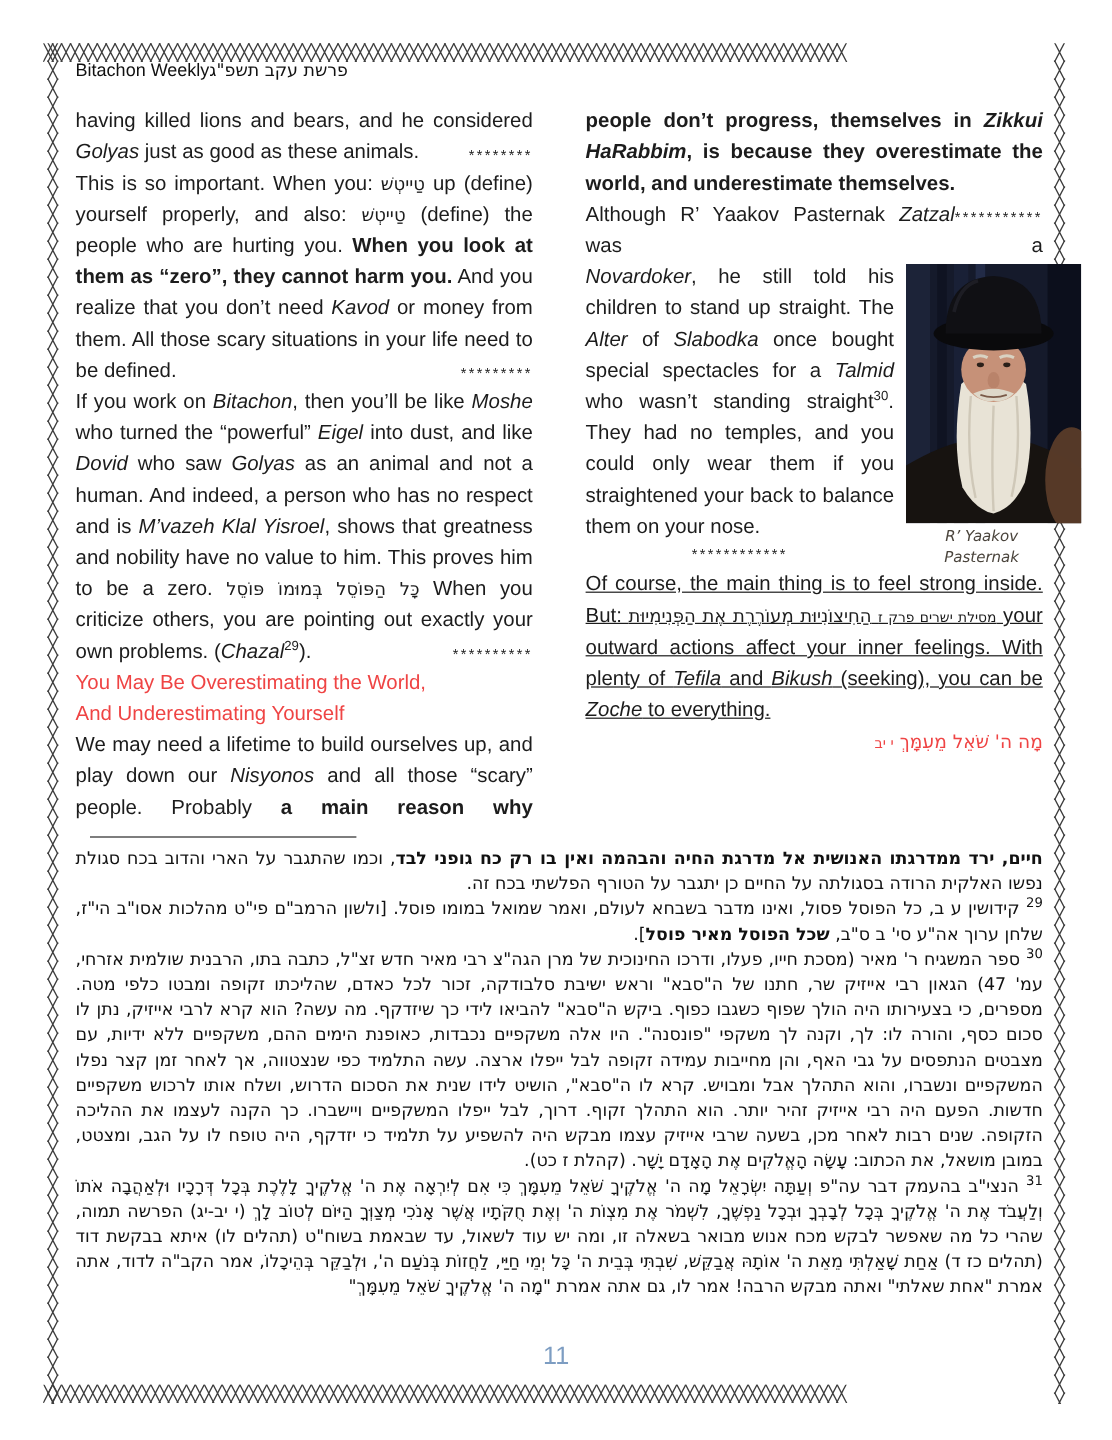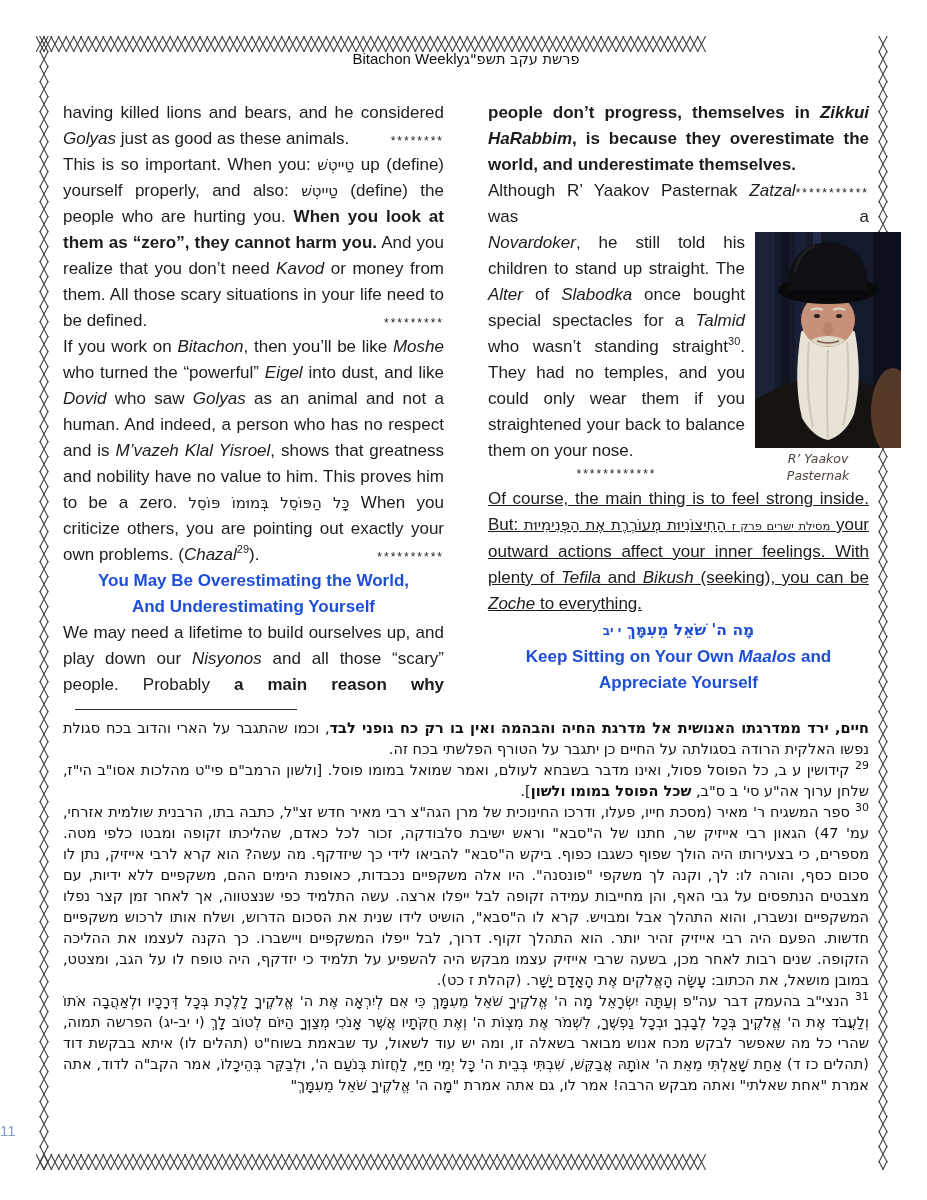--- a/index.html
+++ b/index.html
@@ -10,28 +10,28 @@
             font-family:"DejaVu Sans",sans-serif;font-size:14px;line-height:16px;letter-spacing:-1px;color:#3d3d3d;}
   .border-h.top{top:36px}
   .border-h.bottom{bottom:30px}
   .border-v{position:absolute;top:36px;bottom:30px;width:16px;overflow:hidden;
             writing-mode:vertical-rl;text-orientation:upright;
             font-family:"DejaVu Sans",sans-serif;font-size:14px;line-height:16px;letter-spacing:-1px;color:#3d3d3d;}
   .border-v.left{left:36px}
   .border-v.right{right:36px}
 
   .inner{position:absolute;left:63px;top:50px;width:806px;}
-  .pghead{display:flex;justify-content:center;font-size:15px;line-height:18px;margin-bottom:32px;color:#111;}
+  .pghead{display:flex;justify-content:flex-start;font-size:15px;line-height:18px;margin-bottom:20px;color:#111;}
   .parsha{font-family:"DejaVu Sans",sans-serif;font-size:14.5px;}
 
   .columns{display:flex;gap:44px;}
   .col{width:387px;}
   .para{text-align:justify;}
   .jlast{text-align-last:justify;}
-  .heading{font-weight:bold;text-align:center;color:#1d4ed8;}
+  .heading{font-weight:normal;color:#ef4444;}
   .hhe{font-family:"DejaVu Sans",sans-serif;font-size:15.5px;}
   .smallref{font-size:12px;}
   .clear{clear:both;text-decoration:underline;}
 
   .i{font-style:italic;}
   .b{font-weight:bold;}
   .bi{font-weight:bold;font-style:italic;}
   sup{font-size:11px;line-height:0;vertical-align:super;}
   .he{direction:rtl;unicode-bidi:isolate;font-family:"DejaVu Sans",sans-serif;font-size:15px;margin-top:16px;}
   .cite{direction:rtl;unicode-bidi:isolate;font-family:"DejaVu Sans",sans-serif;font-size:11.5px;}
@@ -41,21 +41,21 @@
   .photo{float:right;width:126px;margin:2px -12px 2px 10px;}
   .photo svg{display:block;width:146px;height:216px;}
   .cap{font-style:italic;font-size:12.5px;line-height:17px;color:#4a443c;text-align:center;
        font-family:"DejaVu Sans",sans-serif;margin-top:2px;}
 
   .fn-sep{width:222px;border-top:1.5px solid #2a2a2a;margin:11px 0 8px 12px;}
   .footnotes{direction:rtl;font-family:"DejaVu Sans",sans-serif;font-size:14.5px;line-height:21px;
              text-align:justify;color:#111;}
   .fn{margin:0;}
 
-  .pageno{position:absolute;left:0;right:0;bottom:60px;font-size:15px;line-height:18px;}
+  .pageno{position:absolute;left:0;right:0;bottom:60px;text-align:center;font-size:21px;line-height:18px;}
 </style>
 </head>
 <body>
 
 <div class="page">
 
   <div class="border-h top">╳╳╳╳╳╳╳╳╳╳╳╳╳╳╳╳╳╳╳╳╳╳╳╳╳╳╳╳╳╳╳╳╳╳╳╳╳╳╳╳╳╳╳╳╳╳╳╳╳╳╳╳╳╳╳╳╳╳╳╳╳╳╳╳╳╳╳╳╳╳╳╳╳╳╳╳╳╳╳╳╳╳╳╳╳╳╳╳╳╳</div>
   <div class="border-h bottom">╳╳╳╳╳╳╳╳╳╳╳╳╳╳╳╳╳╳╳╳╳╳╳╳╳╳╳╳╳╳╳╳╳╳╳╳╳╳╳╳╳╳╳╳╳╳╳╳╳╳╳╳╳╳╳╳╳╳╳╳╳╳╳╳╳╳╳╳╳╳╳╳╳╳╳╳╳╳╳╳╳╳╳╳╳╳╳╳╳╳</div>
   <div class="border-v left">╳╳╳╳╳╳╳╳╳╳╳╳╳╳╳╳╳╳╳╳╳╳╳╳╳╳╳╳╳╳╳╳╳╳╳╳╳╳╳╳╳╳╳╳╳╳╳╳╳╳╳╳╳╳╳╳╳╳╳╳╳╳╳╳╳╳╳╳╳╳╳╳╳╳╳╳╳╳╳╳╳╳╳╳╳╳╳╳╳╳╳╳╳╳╳╳╳╳╳╳╳╳╳╳╳╳╳╳╳╳</div>
   <div class="border-v right">╳╳╳╳╳╳╳╳╳╳╳╳╳╳╳╳╳╳╳╳╳╳╳╳╳╳╳╳╳╳╳╳╳╳╳╳╳╳╳╳╳╳╳╳╳╳╳╳╳╳╳╳╳╳╳╳╳╳╳╳╳╳╳╳╳╳╳╳╳╳╳╳╳╳╳╳╳╳╳╳╳╳╳╳╳╳╳╳╳╳╳╳╳╳╳╳╳╳╳╳╳╳╳╳╳╳╳╳╳╳</div>
@@ -104,30 +104,29 @@
               <path d="M40,40 Q45,18 60,14" stroke="#1d1d24" stroke-width="3" fill="none"></path>
               <ellipse cx="138" cy="180" rx="22" ry="44" fill="#5d3e2a" opacity="0.9"></ellipse>
             </svg>
             <figcaption class="cap">R’ Yaakov Pasternak</figcaption>
           </figure>
           <span><span class="i">Novardoker</span><span>, he still told his children to stand up straight. The </span><span class="i">Alter</span><span> of </span><span class="i">Slabodka</span><span> once bought special spectacles for a </span><span class="i">Talmid</span><span> who wasn’t standing straight</span><sup>30</sup><span>. They had no temples, and you could only wear them if you straightened your back to balance them on your nose.</span></span>
         </div>
         <div class="stars-line">************</div>
         <div class="para clear"><span>Of course, the main thing is to feel strong inside. But: </span><span class="he">הַחִיצוֹנִיוּת מְעוֹרֶרֶת אֶת הַפְּנִימִיוּת</span><span> </span><span class="cite">מסילת ישרים פרק ז</span><span> your outward actions affect your inner feelings. With plenty of </span><span class="i">Tefila</span><span> and </span><span class="i">Bikush</span><span> (seeking), you can be </span><span class="i">Zoche</span><span> to everything.</span></div>
         <div class="heading hhe" dir="rtl"><span>מָה ה' שֹׁאֵל מֵעִמָּךְ </span><span class="smallref">י יב</span></div>
-        <div class="heading"><span>Keep Sitting on Your Own </span><span class="i">Maalos</span><span> and</span><br><span>Appreciate Yourself</span></div>
       </div>
 
     </div>
 
     <div class="fn-sep"></div>
 
     <div class="footnotes">
       <div class="fn"><span class="b">חיים, ירד ממדרגתו האנושית אל מדרגת החיה והבהמה ואין בו רק כח גופני לבד</span><span>, וכמו שהתגבר על הארי והדוב בכח סגולת נפשו האלקית הרודה בסגולתה על החיים כן יתגבר על הטורף הפלשתי בכח זה.</span></div>
-      <div class="fn"><sup>29</sup><span> קידושין ע ב, כל הפוסל פסול, ואינו מדבר בשבחא לעולם, ואמר שמואל במומו פוסל. [ולשון הרמב"ם פי"ט מהלכות אסו"ב הי"ז, שלחן ערוך אה"ע סי' ב ס"ב, </span><span class="b">שכל הפוסל במומו ולשון</span><span>].</span></div>
+      <div class="fn"><sup>29</sup><span> קידושין ע ב, כל הפוסל פסול, ואינו מדבר בשבחא לעולם, ואמר שמואל במומו פוסל. [ולשון הרמב"ם פי"ט מהלכות אסו"ב הי"ז, שלחן ערוך אה"ע סי' ב ס"ב, </span><span class="b">שכל הפוסל מאיר פוסל</span><span>].</span></div>
       <div class="fn"><sup>30</sup><span> ספר המשגיח ר' מאיר (מסכת חייו, פעלו, ודרכו החינוכית של מרן הגה"צ רבי מאיר חדש זצ"ל, כתבה בתו, הרבנית שולמית אזרחי, עמ' 47) הגאון רבי אייזיק שר, חתנו של ה"סבא" וראש ישיבת סלבודקה, זכור לכל כאדם, שהליכתו זקופה ומבטו כלפי מטה. מספרים, כי בצעירותו היה הולך שפוף כשגבו כפוף. ביקש ה"סבא" להביאו לידי כך שיזדקף. מה עשה? הוא קרא לרבי אייזיק, נתן לו סכום כסף, והורה לו: לך, וקנה לך משקפי "פונסנה". היו אלה משקפיים נכבדות, כאופנת הימים ההם, משקפיים ללא ידיות, עם מצבטים הנתפסים על גבי האף, והן מחייבות עמידה זקופה לבל ייפלו ארצה. עשה התלמיד כפי שנצטווה, אך לאחר זמן קצר נפלו המשקפיים ונשברו, והוא התהלך אבל ומבויש. קרא לו ה"סבא", הושיט לידו שנית את הסכום הדרוש, ושלח אותו לרכוש משקפיים חדשות. הפעם היה רבי אייזיק זהיר יותר. הוא התהלך זקוף. דרוך, לבל ייפלו המשקפיים ויישברו. כך הקנה לעצמו את ההליכה הזקופה. שנים רבות לאחר מכן, בשעה שרבי אייזיק עצמו מבקש היה להשפיע על תלמיד כי יזדקף, היה טופח לו על הגב, ומצטט, במובן מושאל, את הכתוב: עָשָׂה הָאֱלֹקִים אֶת הָאָדָם יָשָׁר. (קהלת ז כט).</span></div>
       <div class="fn"><sup>31</sup><span> הנצי"ב בהעמק דבר עה"פ וְעַתָּה יִשְׂרָאֵל מָה ה' אֱלֹקֶיךָ שֹׁאֵל מֵעִמָּךְ כִּי אִם לְיִרְאָה אֶת ה' אֱלֹקֶיךָ לָלֶכֶת בְּכָל דְּרָכָיו וּלְאַהֲבָה אֹתוֹ וְלַעֲבֹד אֶת ה' אֱלֹקֶיךָ בְּכָל לְבָבְךָ וּבְכָל נַפְשֶׁךָ, לִשְׁמֹר אֶת מִצְוֹת ה' וְאֶת חֻקֹּתָיו אֲשֶׁר אָנֹכִי מְצַוְּךָ הַיּוֹם לְטוֹב לָךְ (י יב-יג) הפרשה תמוה, שהרי כל מה שאפשר לבקש מכח אנוש מבואר בשאלה זו, ומה יש עוד לשאול, עד שבאמת בשוח"ט (תהלים לו) איתא בבקשת דוד (תהלים כז ד) אַחַת שָׁאַלְתִּי מֵאֵת ה' אוֹתָהּ אֲבַקֵּשׁ, שִׁבְתִּי בְּבֵית ה' כָּל יְמֵי חַיַּי, לַחֲזוֹת בְּנֹעַם ה', וּלְבַקֵּר בְּהֵיכָלוֹ, אמר הקב"ה לדוד, אתה אמרת "אחת שאלתי" ואתה מבקש הרבה! אמר לו, גם אתה אמרת "מָה ה' אֱלֹקֶיךָ שֹׁאֵל מֵעִמָּךְ"</span></div>
     </div>
 
   </div>
 
   <div class="pageno" style="color: rgb(125, 157, 194);">11</div>
 
 </div>
 

